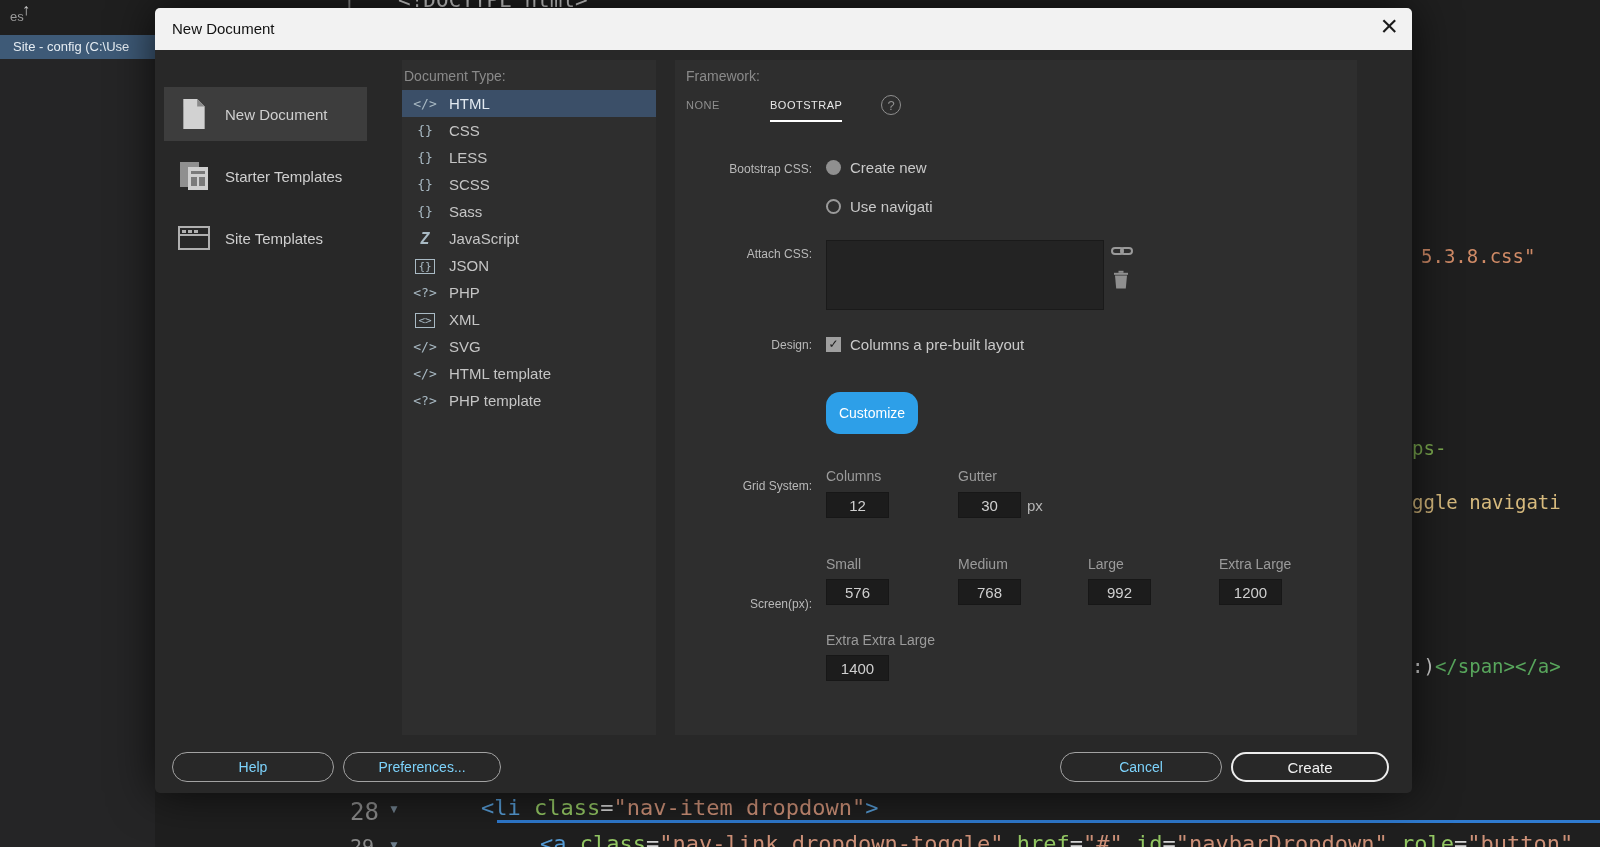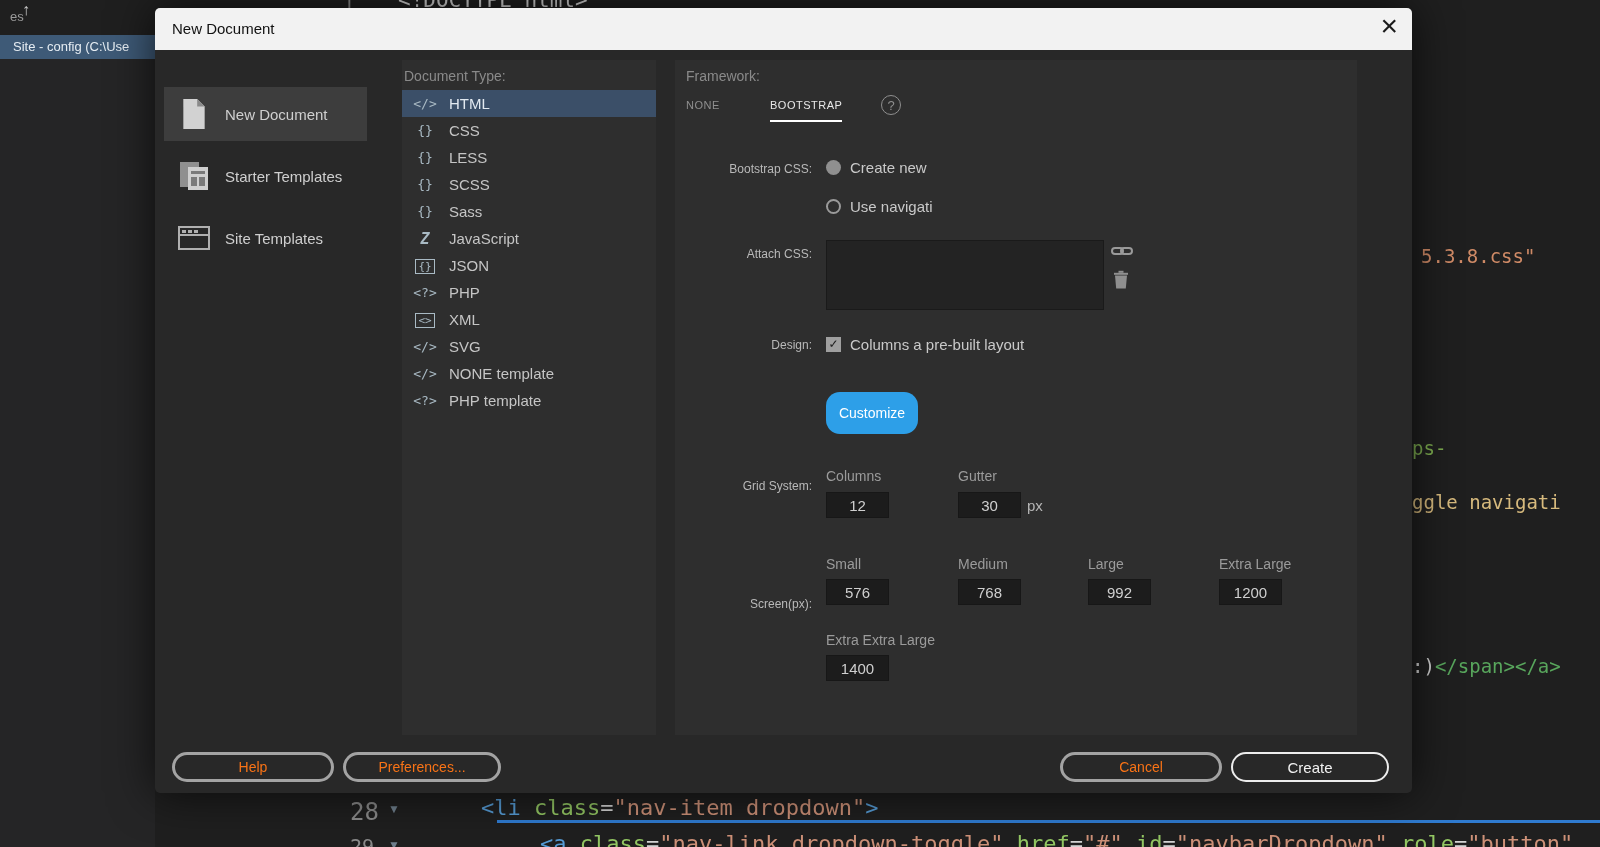--- a/index.html
+++ b/index.html
@@ -105,21 +105,21 @@
            border:1px solid #171717; color:#cfcfcf; text-align:center; font-size:15px;
            font-family:"Liberation Sans",sans-serif; outline:none; }
   .in-cols { left:151px; top:432px; } .in-gut { left:283px; top:432px; }
   .px-unit { position:absolute; left:352px; top:437px; font-size:15px; color:#b5b5b5; }
   .in-sm { left:151px; top:519px; } .in-md { left:283px; top:519px; }
   .in-lg { left:413px; top:519px; } .in-xl { left:544px; top:519px; }
   .in-xxl { left:151px; top:595px; }
 
   
   .fbtn { position:absolute; top:744px; height:30px; border-radius:15px; background:transparent;
-          border:3px solid #a3a3a3; color:#f97316; font-size:14px; cursor:pointer;
+          border:1px solid #a3a3a3; color:#7dd3fc; font-size:14px; cursor:pointer;
           font-family:"Liberation Sans",sans-serif; }
   .help-btn { left:17px; width:162px; }
   .pref-btn { left:188px; width:158px; }
   .cancel-btn { left:905px; width:162px; }
   .create-btn { left:1076px; width:158px; border:2px solid #ededed; color:#f2f2f2; font-size:15px; }
 </style>
 </head>
 <body>
 
 <div class="stage">
@@ -224,21 +224,21 @@
         <div class="dt-item">
             <span class="dt-icon boxed"><span>&lt;&gt;</span></span>
             <span>XML</span>
           </div>
         <div class="dt-item">
             <span class="dt-icon">&lt;/&gt;</span>
             <span>SVG</span>
           </div>
         <div class="dt-item">
             <span class="dt-icon">&lt;/&gt;</span>
-            <span>NONE template</span>
+            <span>HTML template</span>
           </div>
         <div class="dt-item">
             <span class="dt-icon">&lt;?&gt;</span>
             <span>PHP template</span>
           </div>
       </div>
     </div>
 
     <div class="fw">
       <div class="fw-hdr">Framework:</div>

